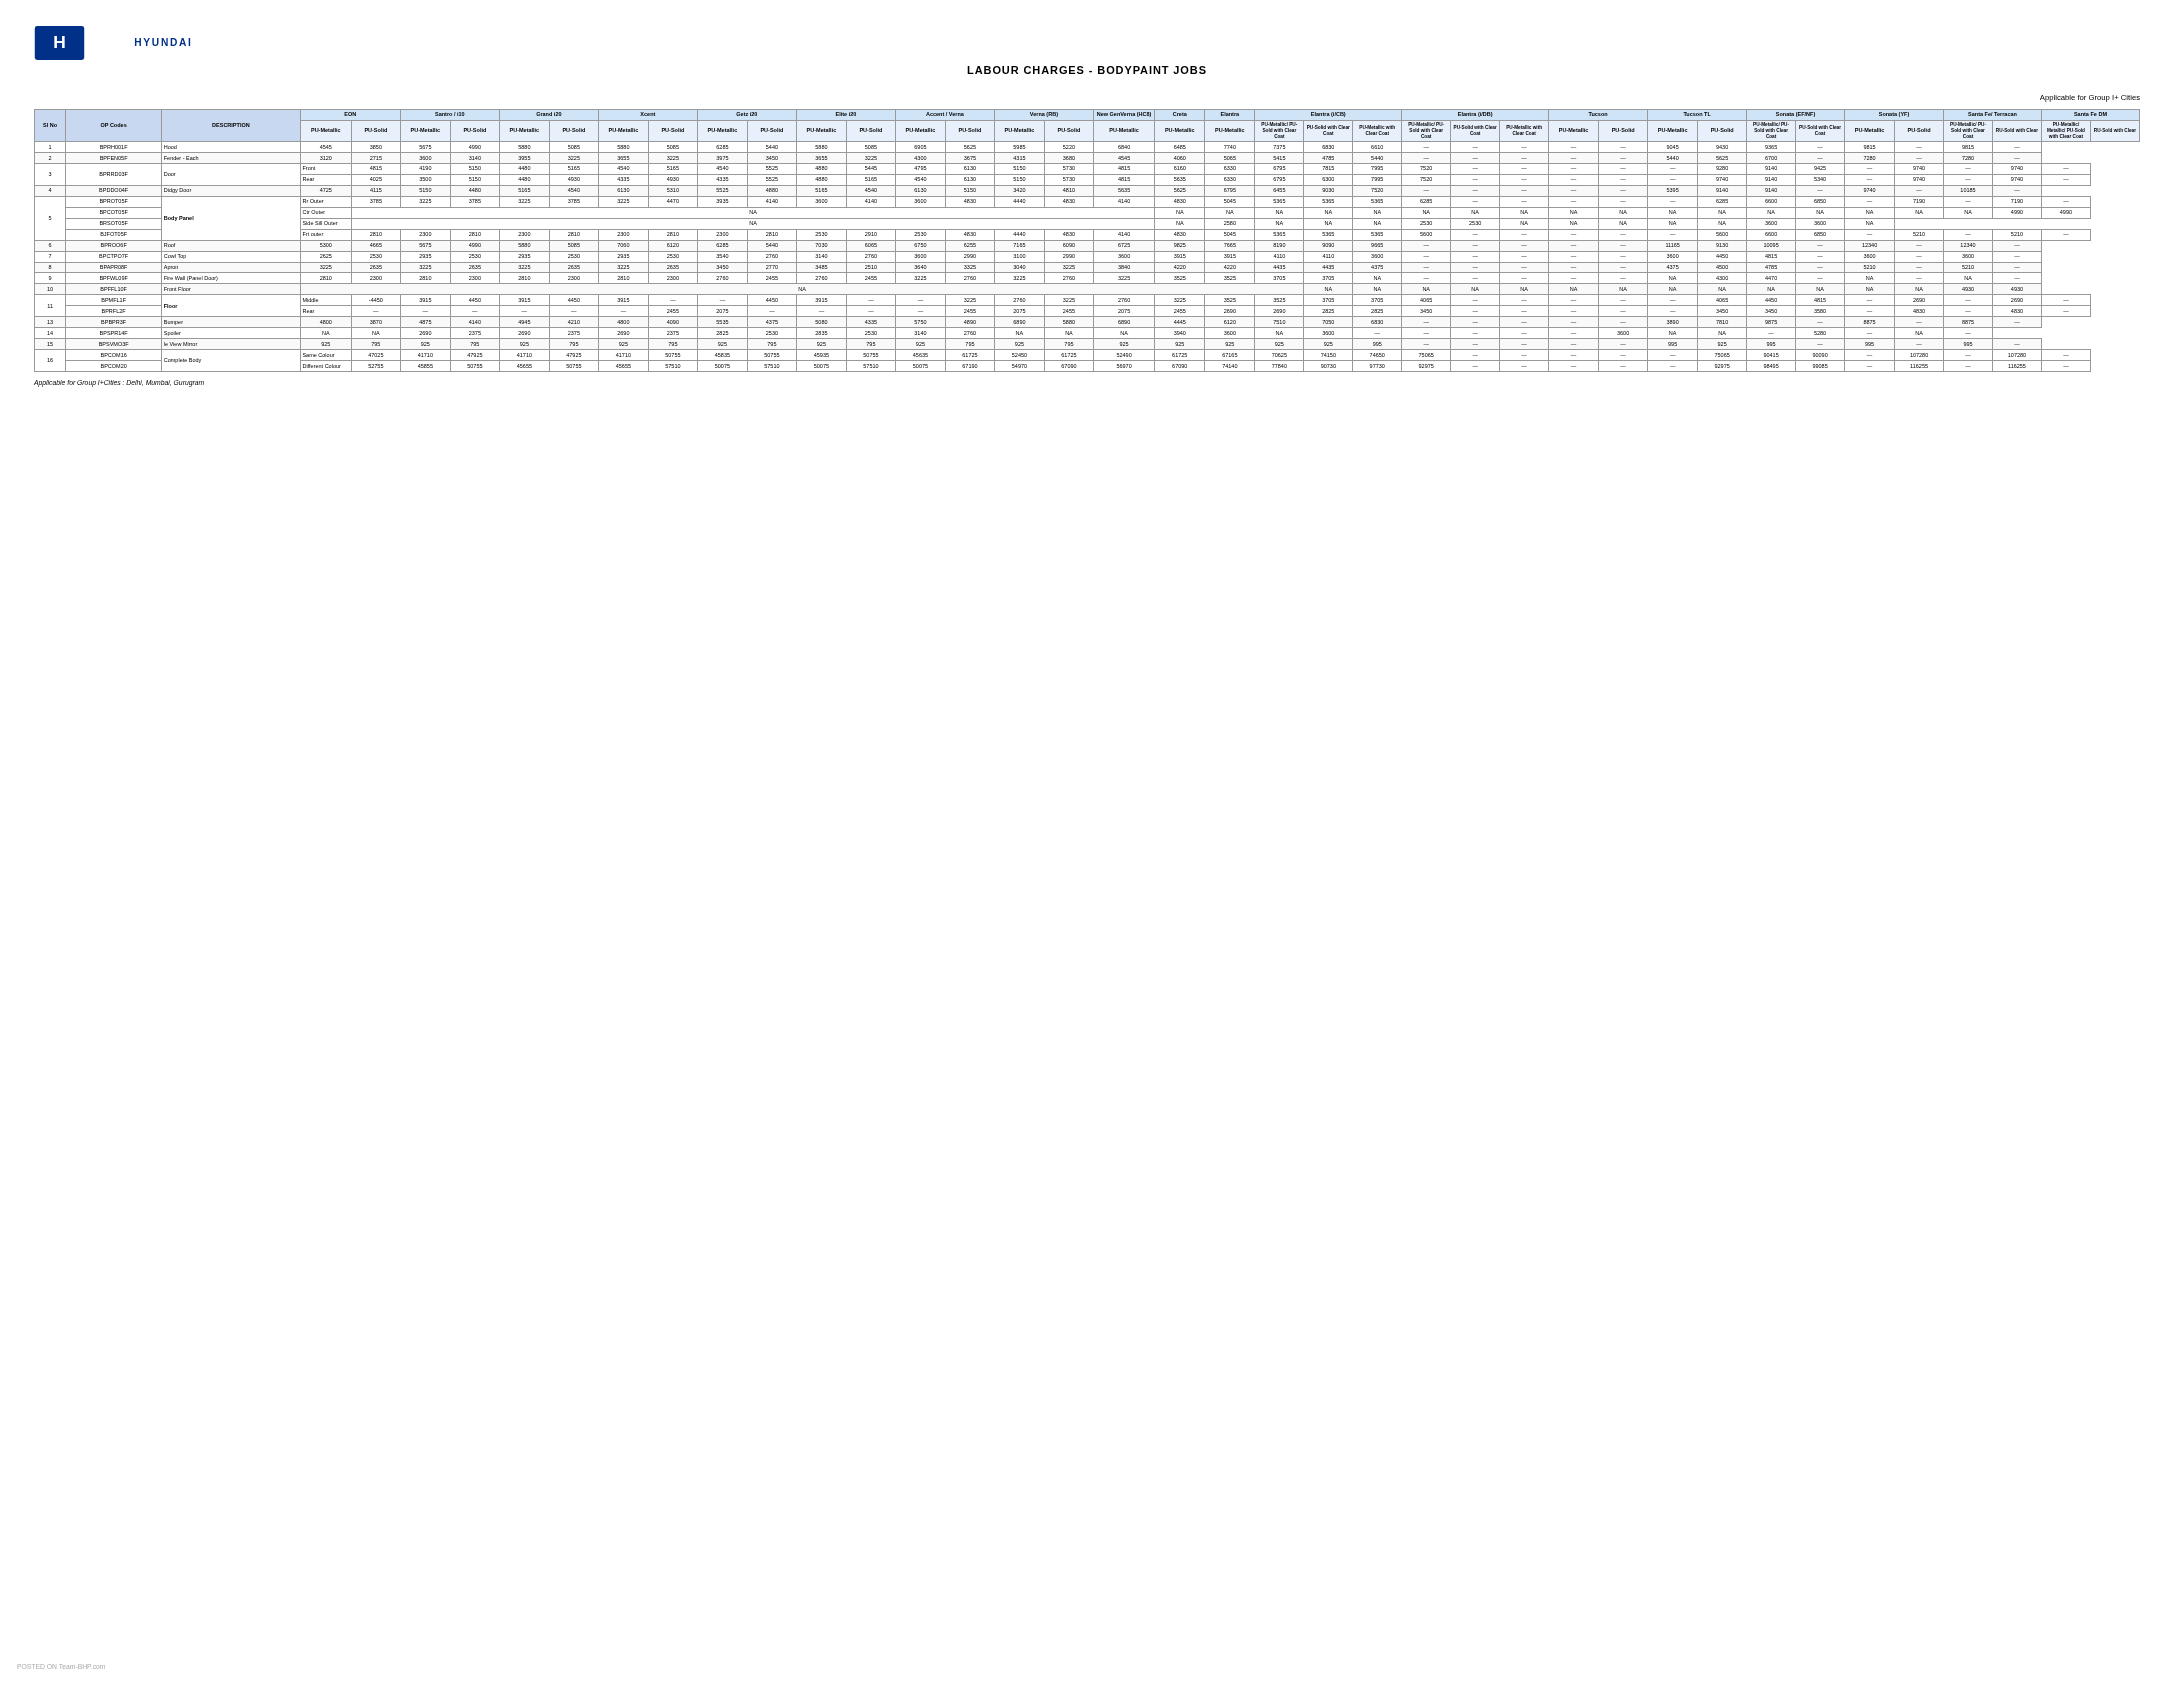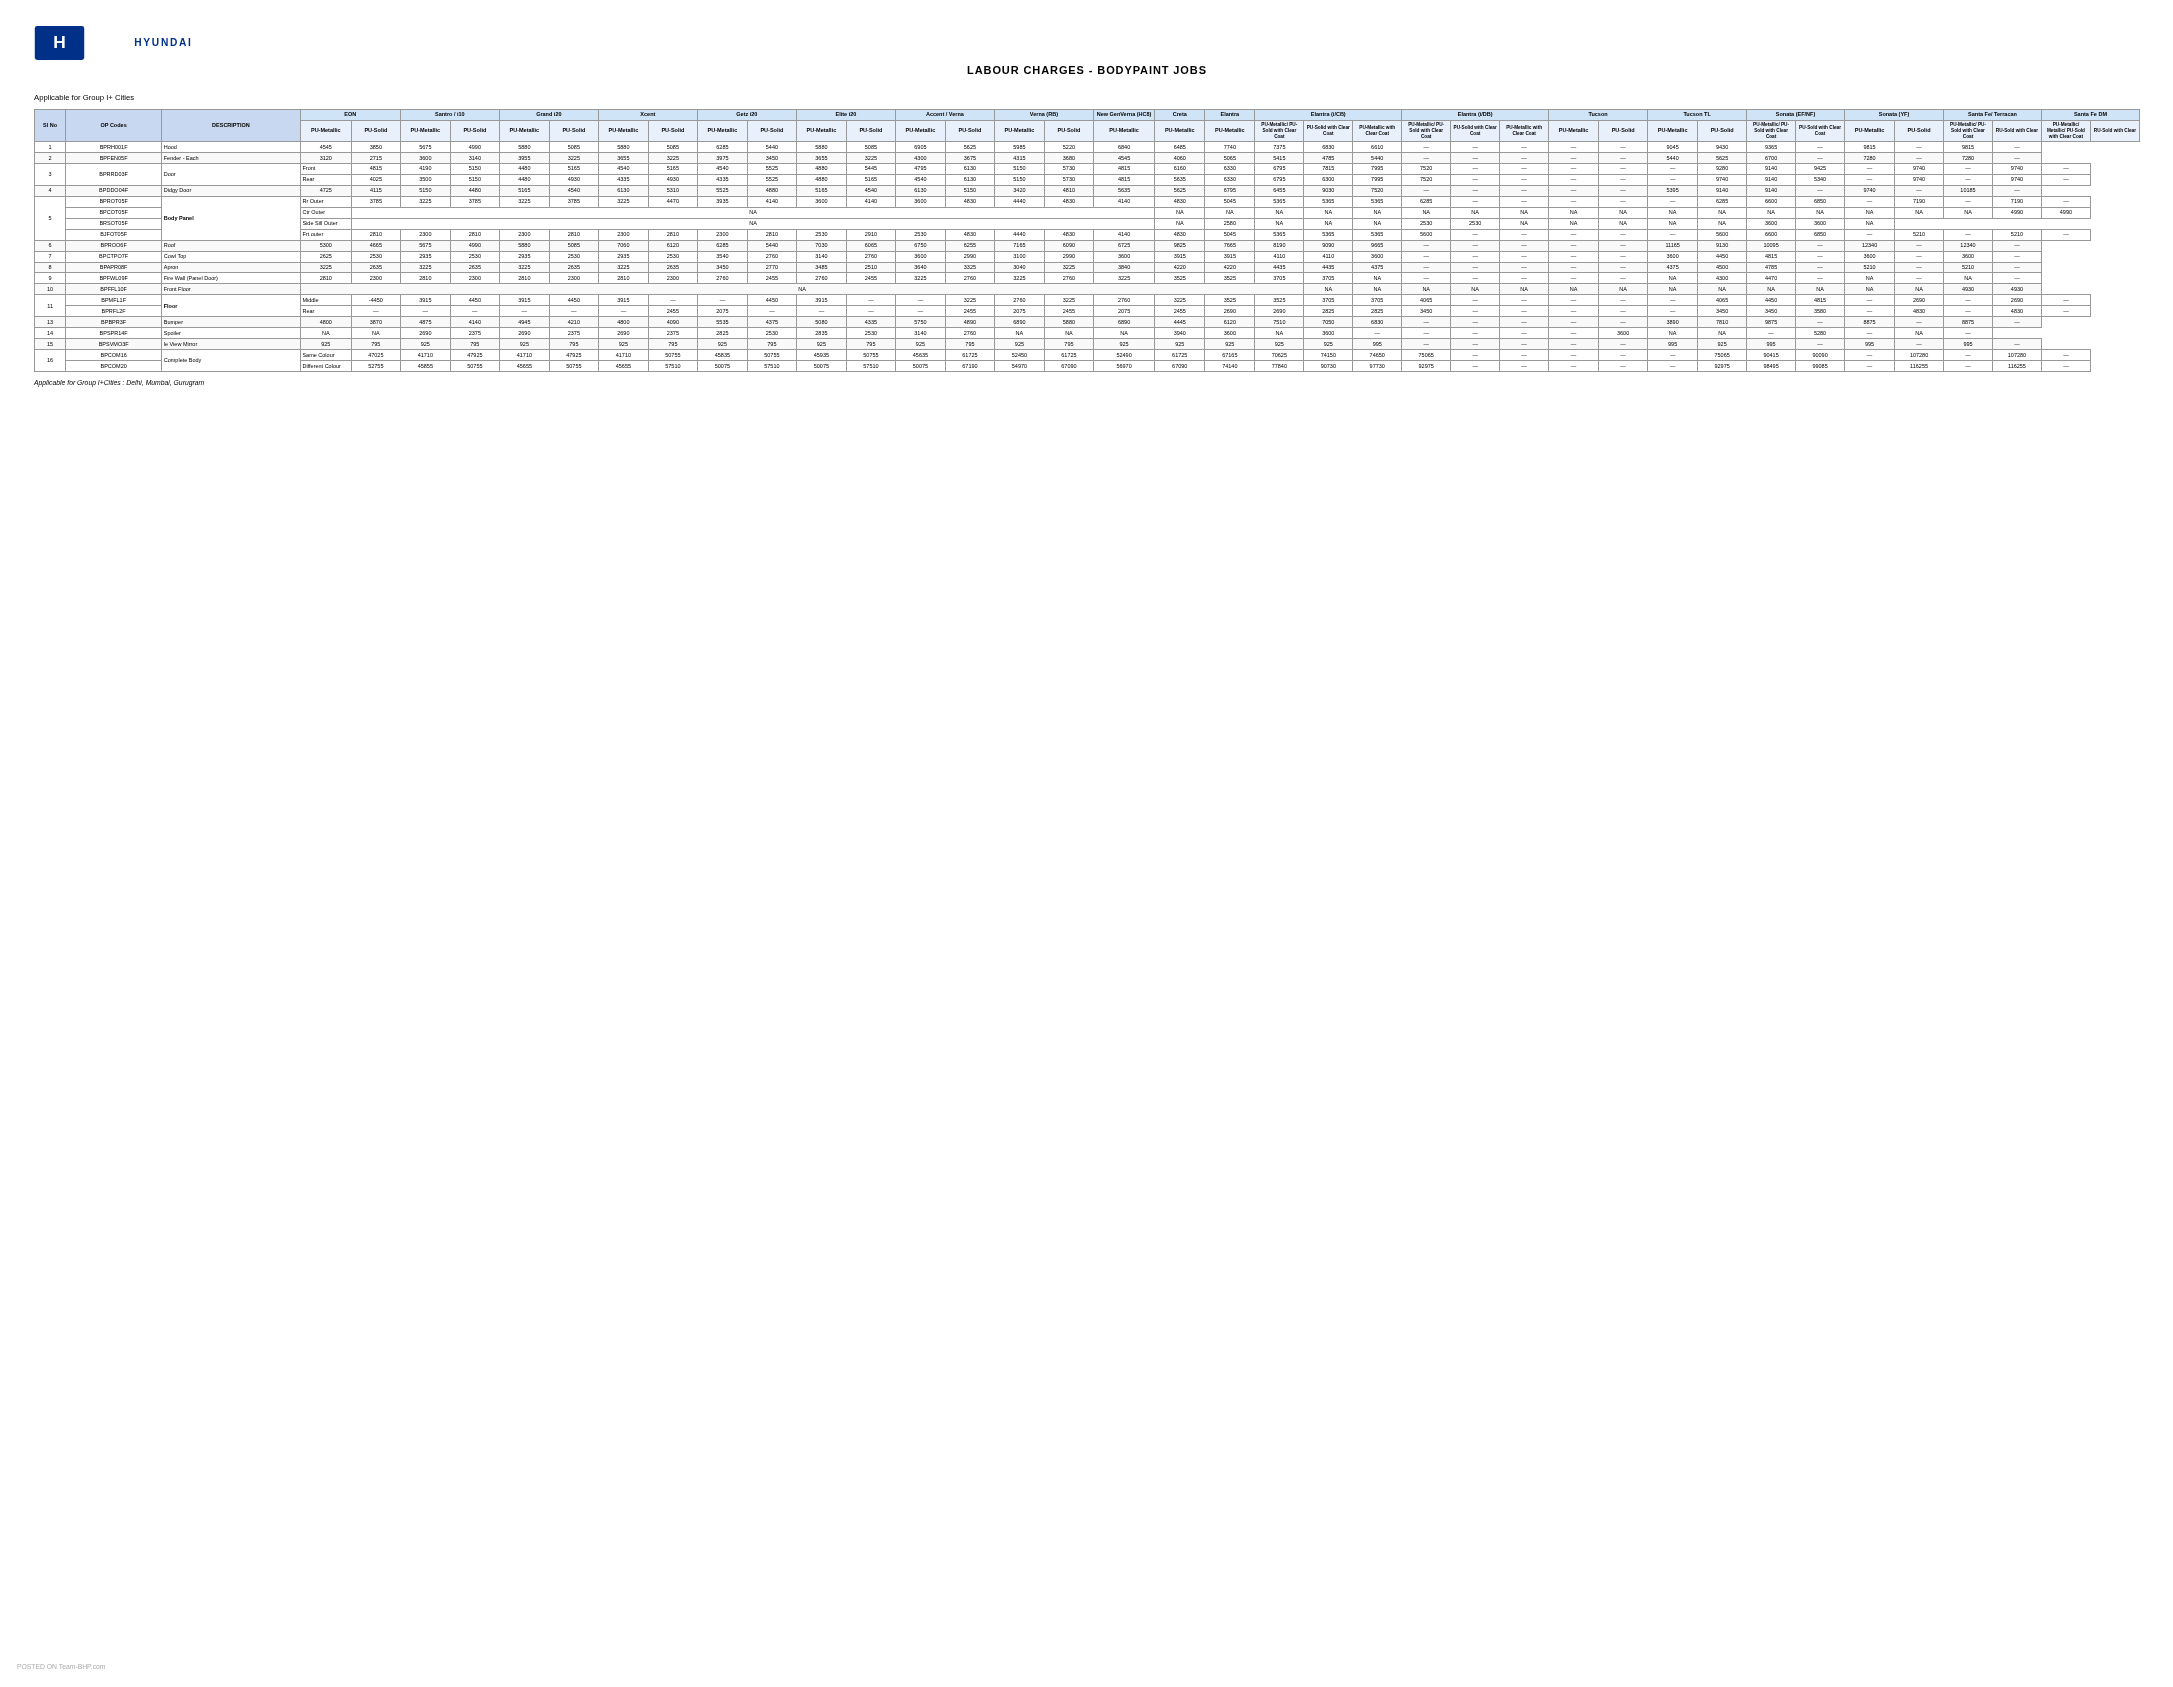--- a/index.html
+++ b/index.html
@@ -27,21 +27,21 @@
       margin-right: 4.3px;
     }
     .main-title {
       text-align: center;
       font-size: 11px;
       font-weight: bold;
       margin-bottom: 17px;
       letter-spacing: 0.9px;
     }
     .subtitle {
-      text-align: left;
+      text-align: right;
       font-size: 7.7px;
       margin-bottom: 6.8px;
     }
     .table-container {
       width: 100%;
       overflow-x: auto;
     }
     table {
       border-collapse: collapse;
       width: 100%;

